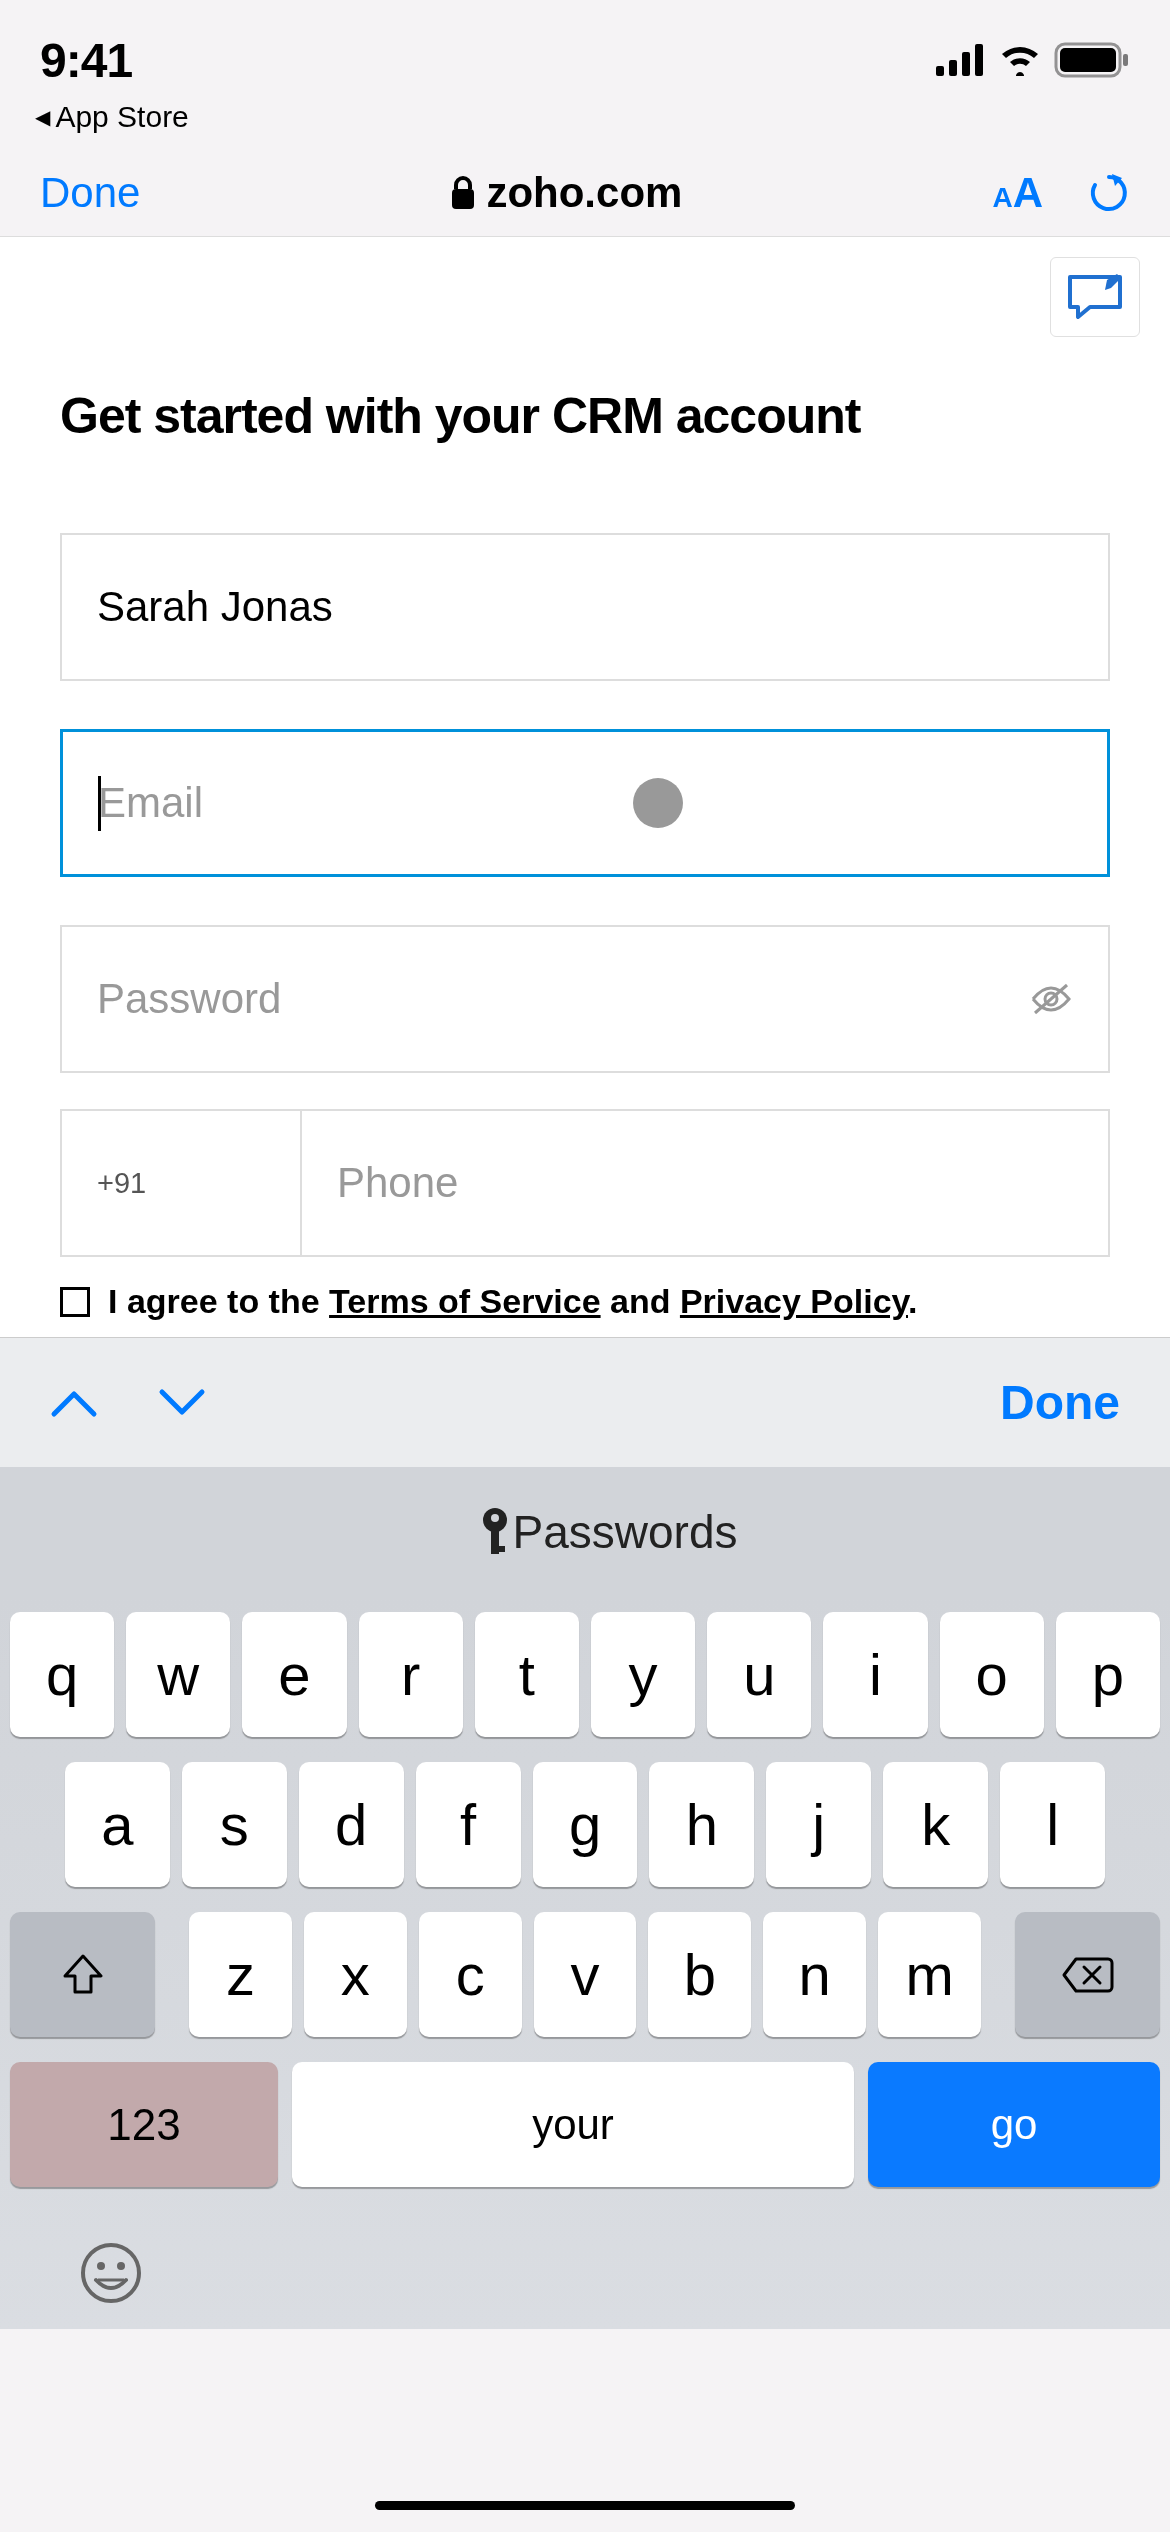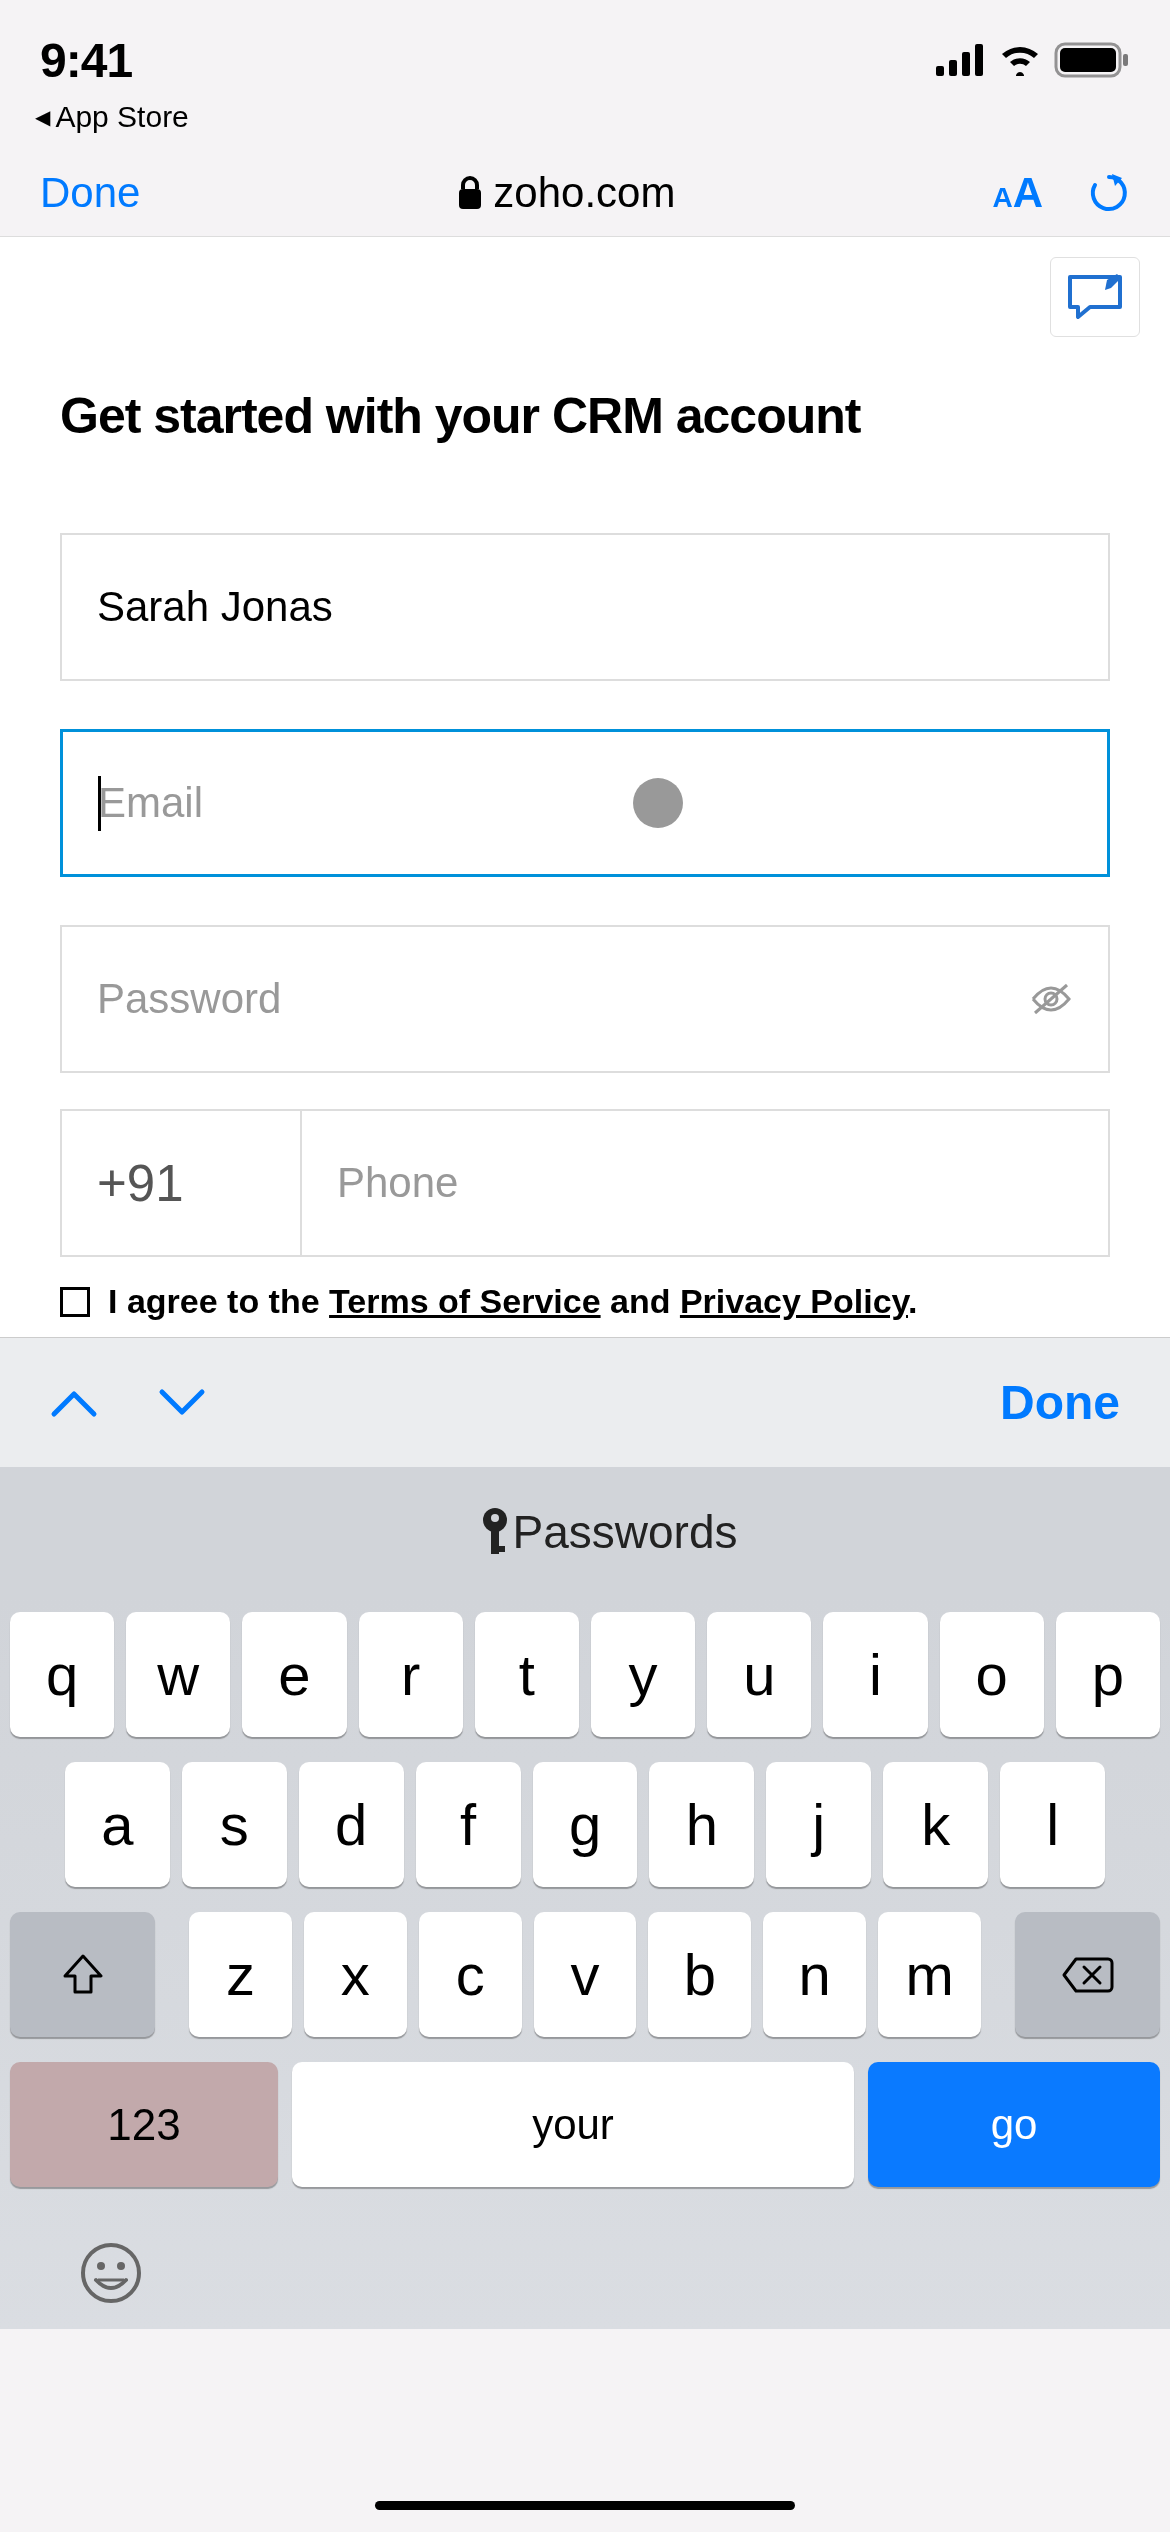--- a/index.html
+++ b/index.html
@@ -53,21 +53,21 @@
       padding: 0 40px;
       border-bottom: 1px solid #ddd;
     }
     .nav-done {
       color: #007AFF;
       font-size: 42px;
       font-weight: 400;
     }
     .nav-url {
       font-size: 42px;
-      font-weight: 400;
+      font-weight: 700;
       color: #000;
       display: flex;
       align-items: center;
       gap: 10px;
     }
     .nav-right {
       display: flex;
       align-items: center;
       gap: 45px;
     }
@@ -151,21 +151,21 @@
       margin-bottom: 25px;
     }
     .country-code {
       border: 2px solid #ddd;
       border-right: none;
       width: 240px;
       height: 148px;
       display: flex;
       align-items: center;
       padding: 0 35px;
-      font-size: 51px;
+      font-size: 29px;
       color: #555;
     }
     .phone-input {
       border: 2px solid #ddd;
       height: 148px;
       flex: 1;
       display: flex;
       align-items: center;
       padding: 0 35px;
       font-size: 42px;

